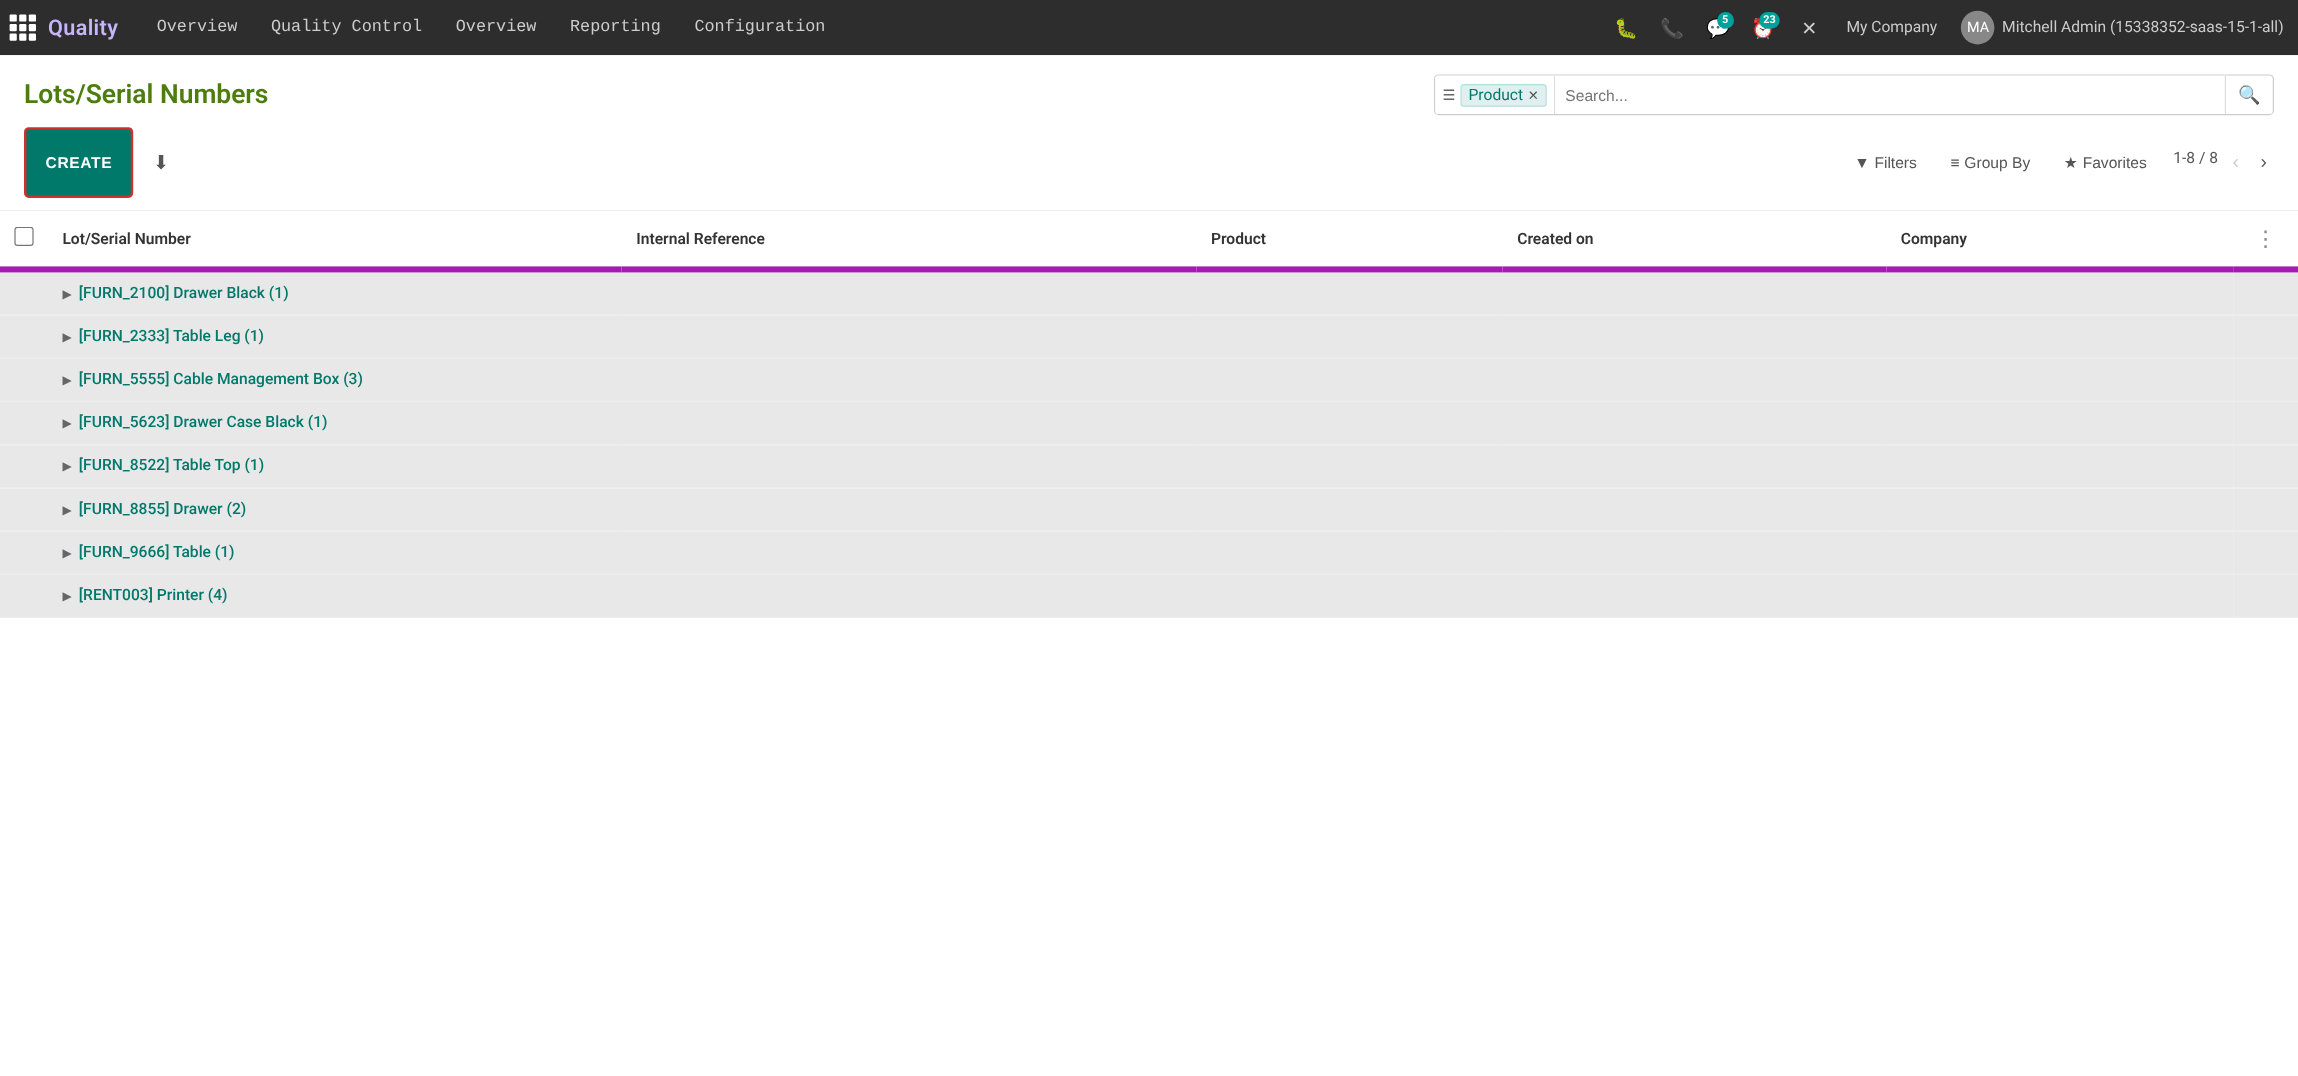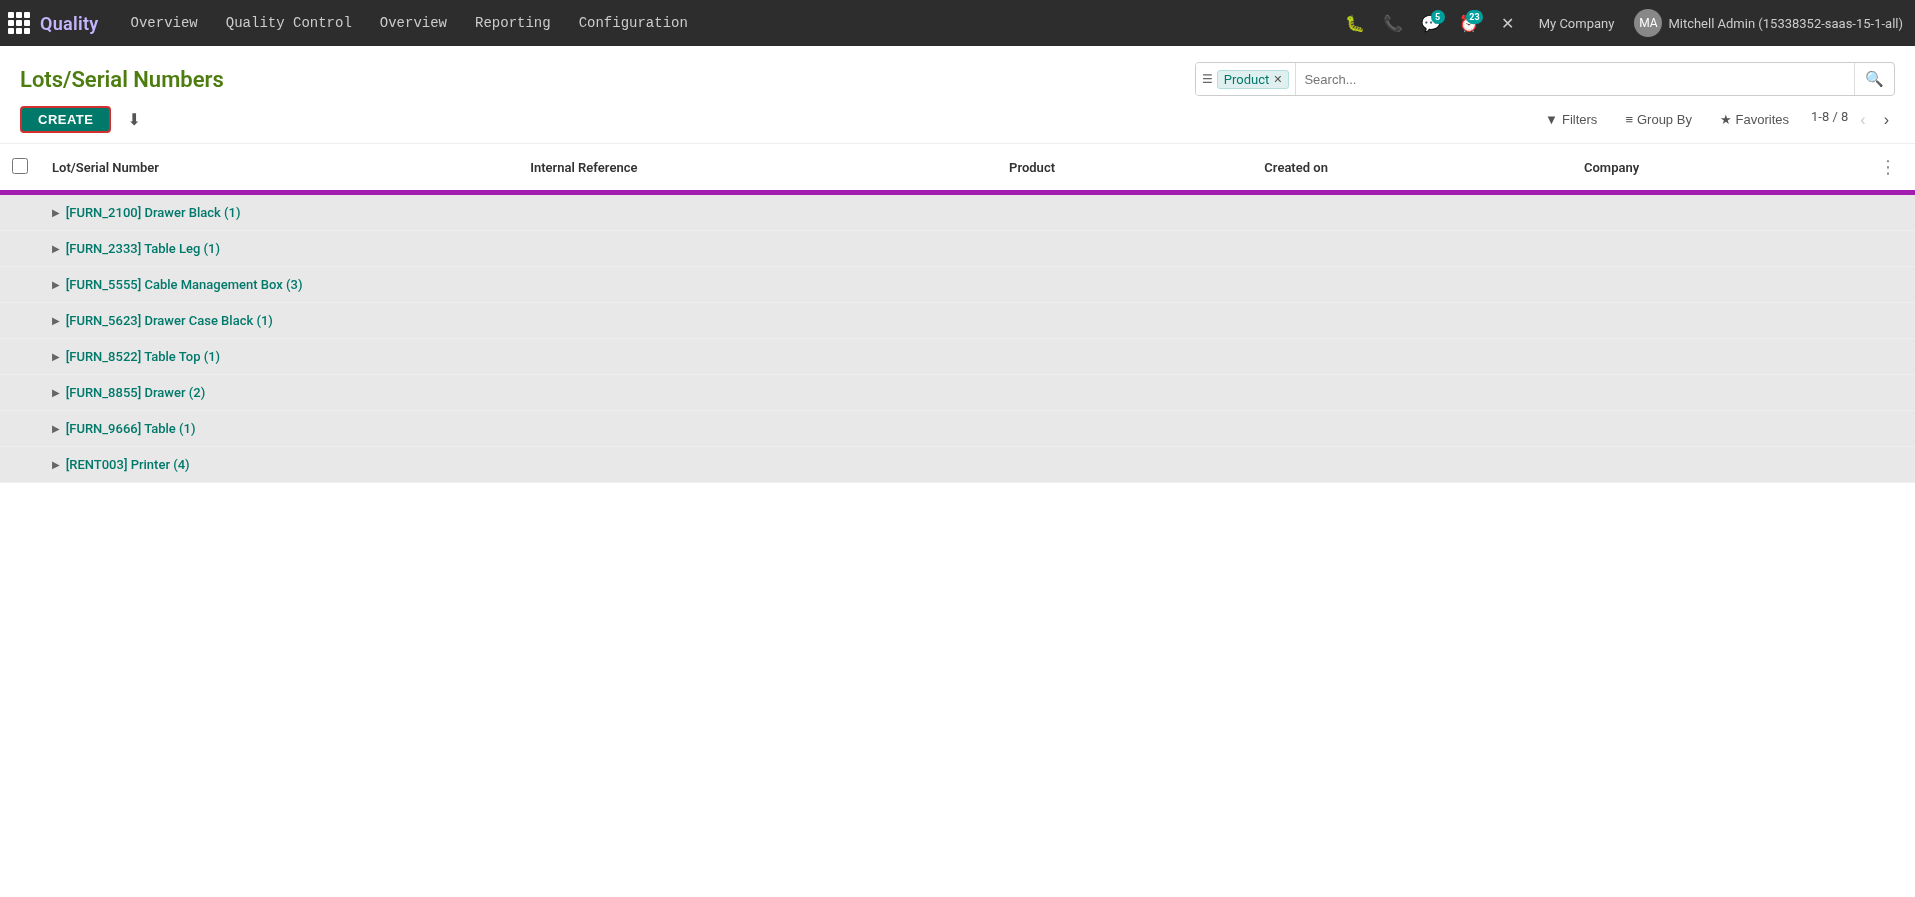--- a/index.html
+++ b/index.html
@@ -194,21 +194,21 @@
     .toolbar-left {
       display: flex;
       align-items: center;
       gap: 10px;
     }
     .btn-create {
       background: #00796b;
       color: #fff;
       border: 2px solid #d32f2f;
       border-radius: 4px;
-      padding: 4px 16px;
+      padding: 20px 16px;
       font-size: 13px;
       font-weight: 600;
       cursor: pointer;
       letter-spacing: 0.5px;
     }
     .btn-download {
       background: none;
       border: none;
       color: #555;
       font-size: 16px;

